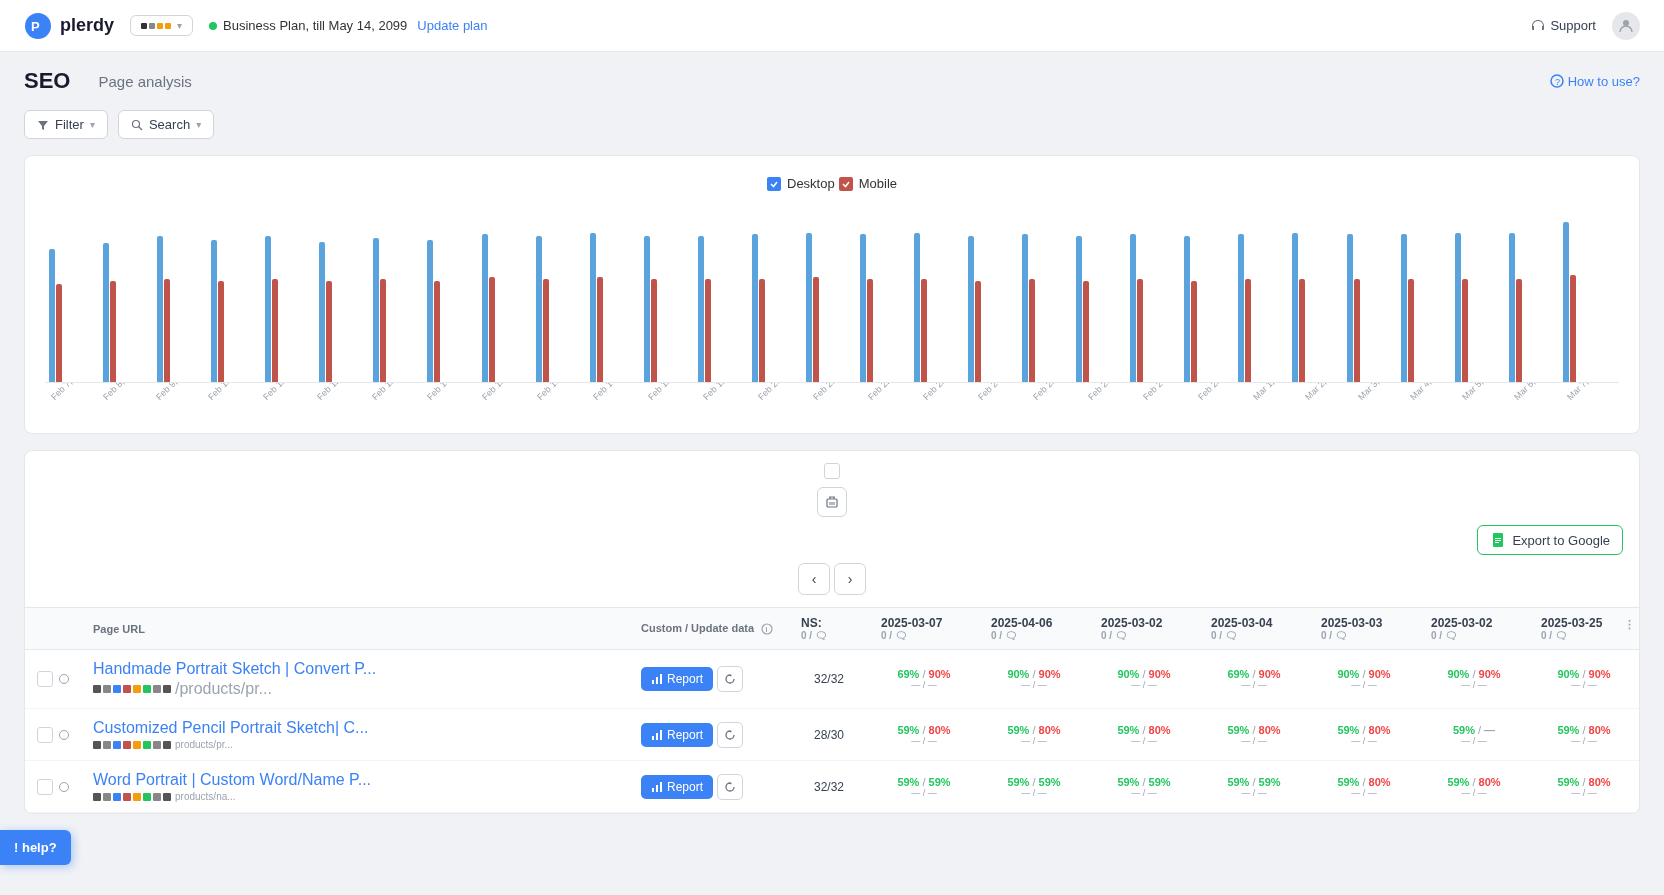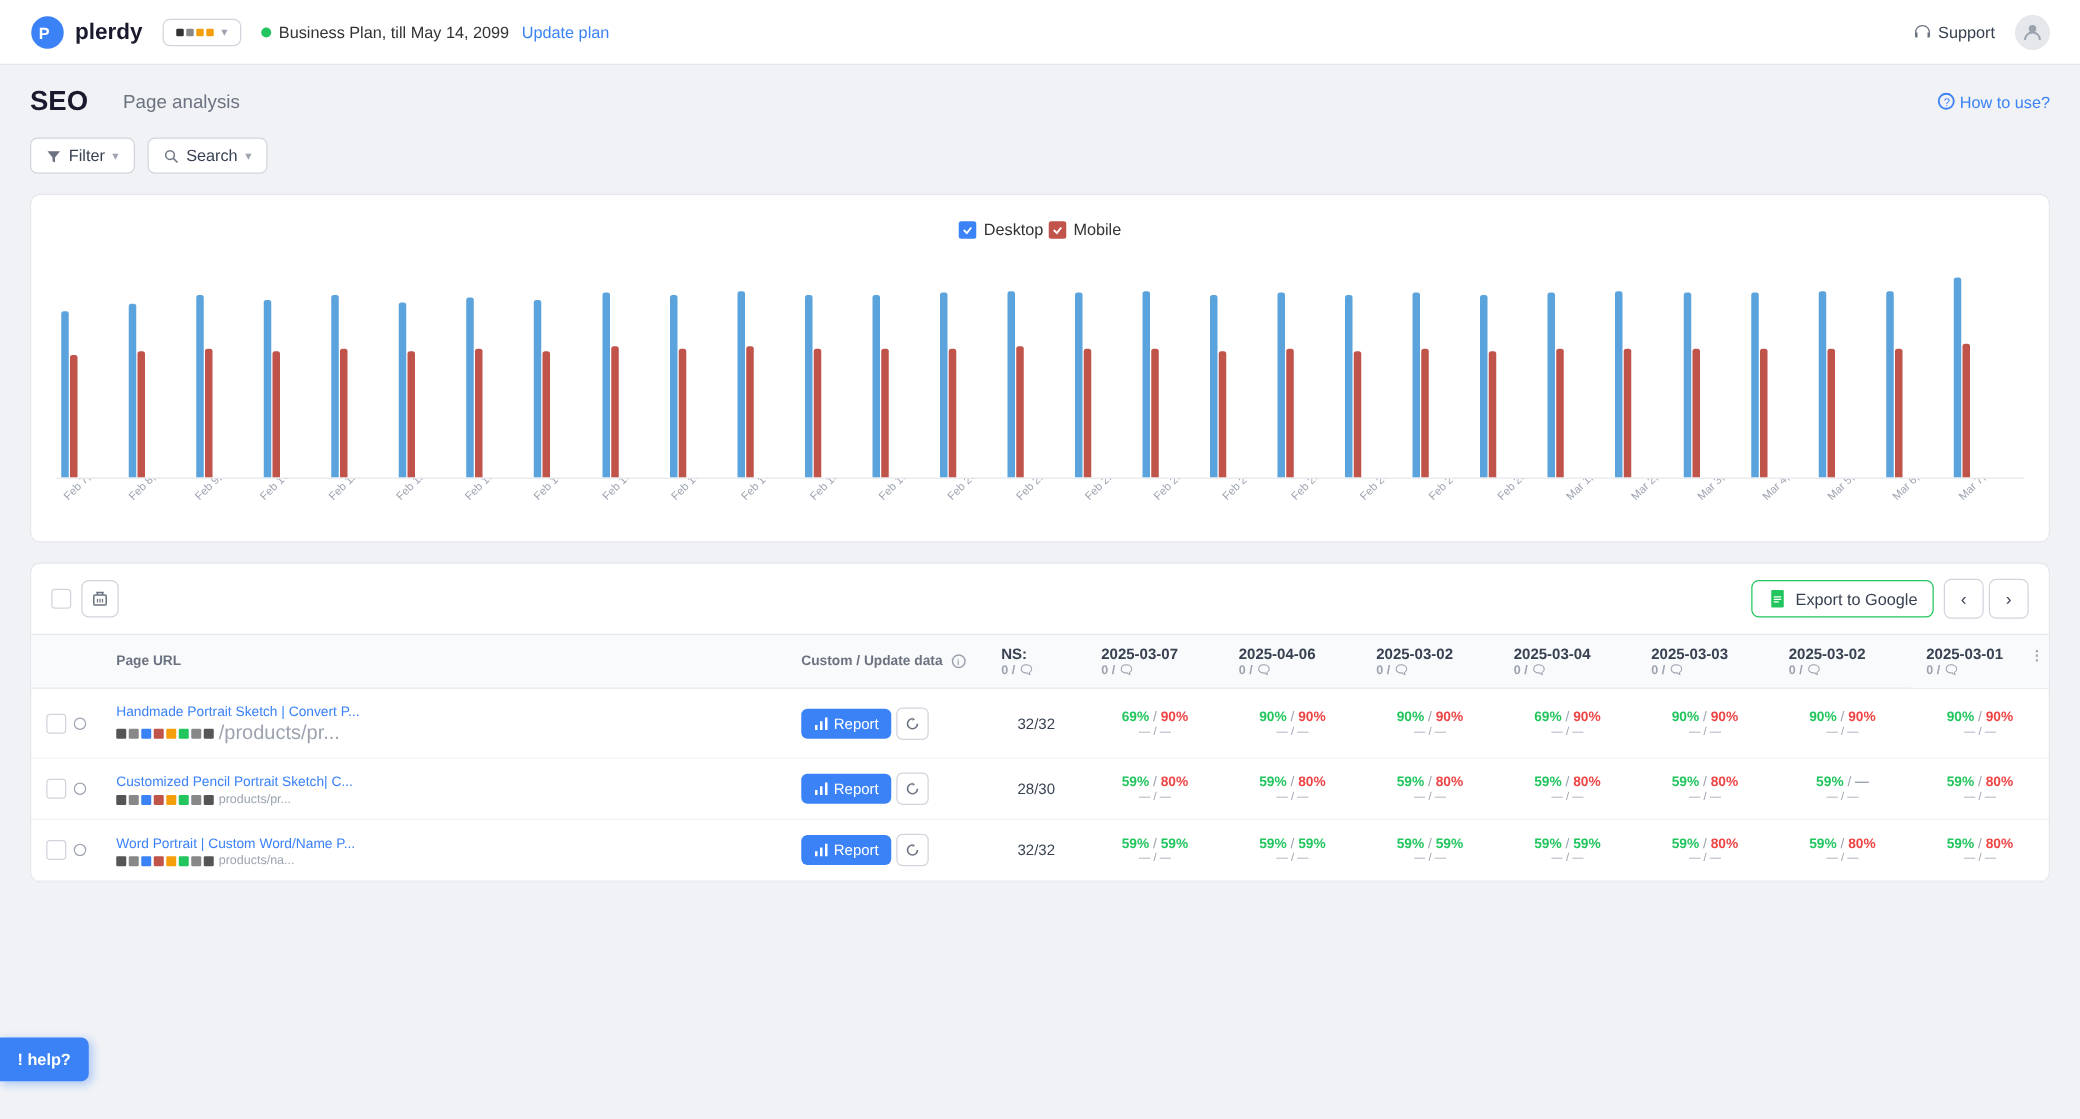--- a/index.html
+++ b/index.html
@@ -74,21 +74,21 @@
     }
     .chart-label { flex: 1; font-size: 9px; color: #9ca3af; transform: rotate(-45deg); transform-origin: top left; white-space: nowrap; margin-top: 8px; }
 
     
     .table-card {
       background: #fff; margin: 0 24px 24px; border-radius: 8px;
       border: 1px solid #e5e7eb; overflow: hidden;
     }
     .table-toolbar {
       display: flex; align-items: center; gap: 8px;
-      padding: 12px 16px; border-bottom: 1px solid #e5e7eb;
+      padding: 12px 16px; border-bottom: 1px solid #e5e7eb; flex-direction: column;
     }
     .checkbox-placeholder { width: 16px; height: 16px; border: 1px solid #d1d5db; border-radius: 3px; }
     .delete-btn {
       width: 30px; height: 30px; border: 1px solid #d1d5db; border-radius: 6px;
       display: flex; align-items: center; justify-content: center;
       cursor: pointer; background: #fff;
     }
     .export-btn {
       margin-left: auto;
       display: flex; align-items: center; gap: 6px;
@@ -114,21 +114,21 @@
       padding: 10px 12px; border-bottom: 1px solid #f3f4f6;
       vertical-align: middle;
     }
 
     .col-checkbox { width: 32px; }
     .col-url { min-width: 260px; }
     .col-report { width: 160px; }
     .col-ns { width: 80px; text-align: center; }
     .col-date { width: 110px; text-align: center; }
 
-    .page-url-link { color: #3b82f6; font-size: 11px; text-decoration: none; font-weight: 500; }
+    .page-url-link { color: #3b82f6; font-size: 16px; text-decoration: none; font-weight: 500; }
     .url-preview { display: flex; align-items: center; gap: 2px; margin-top: 2px; }
     .url-pixel { width: 8px; height: 8px; border-radius: 1px; }
 
     .report-btn {
       display: flex; align-items: center; gap: 4px;
       background: #3b82f6; color: #fff; border: none; border-radius: 5px;
       padding: 5px 10px; font-size: 12px; cursor: pointer; font-weight: 500;
     }
     .refresh-btn {
       width: 26px; height: 26px; border: 1px solid #d1d5db; border-radius: 5px;
@@ -472,21 +472,21 @@
         </th>
         <th class="col-date">
           <span class="date-header-top">2025-03-03</span>
           <span class="date-header-sub">0 / 🗨</span>
         </th>
         <th class="col-date">
           <span class="date-header-top">2025-03-02</span>
           <span class="date-header-sub">0 / 🗨</span>
         </th>
         <th class="col-date" style="position:relative;">
-          <span class="date-header-top">2025-03-01</span>
+          <span class="date-header-top">2025-03-25</span>
           <span class="date-header-sub">0 / 🗨</span>
           <span style="position:absolute;right:4px;top:10px;color:#9ca3af;">⋮</span>
         </th>
       </tr>
     </thead>
     <tbody id="table-body">
     <tr>
           <td>
             <div style="display:flex;align-items:center;gap:6px;">
     <div style="width:16px;height:16px;border:1px solid #d1d5db;border-radius:3px;"></div>

